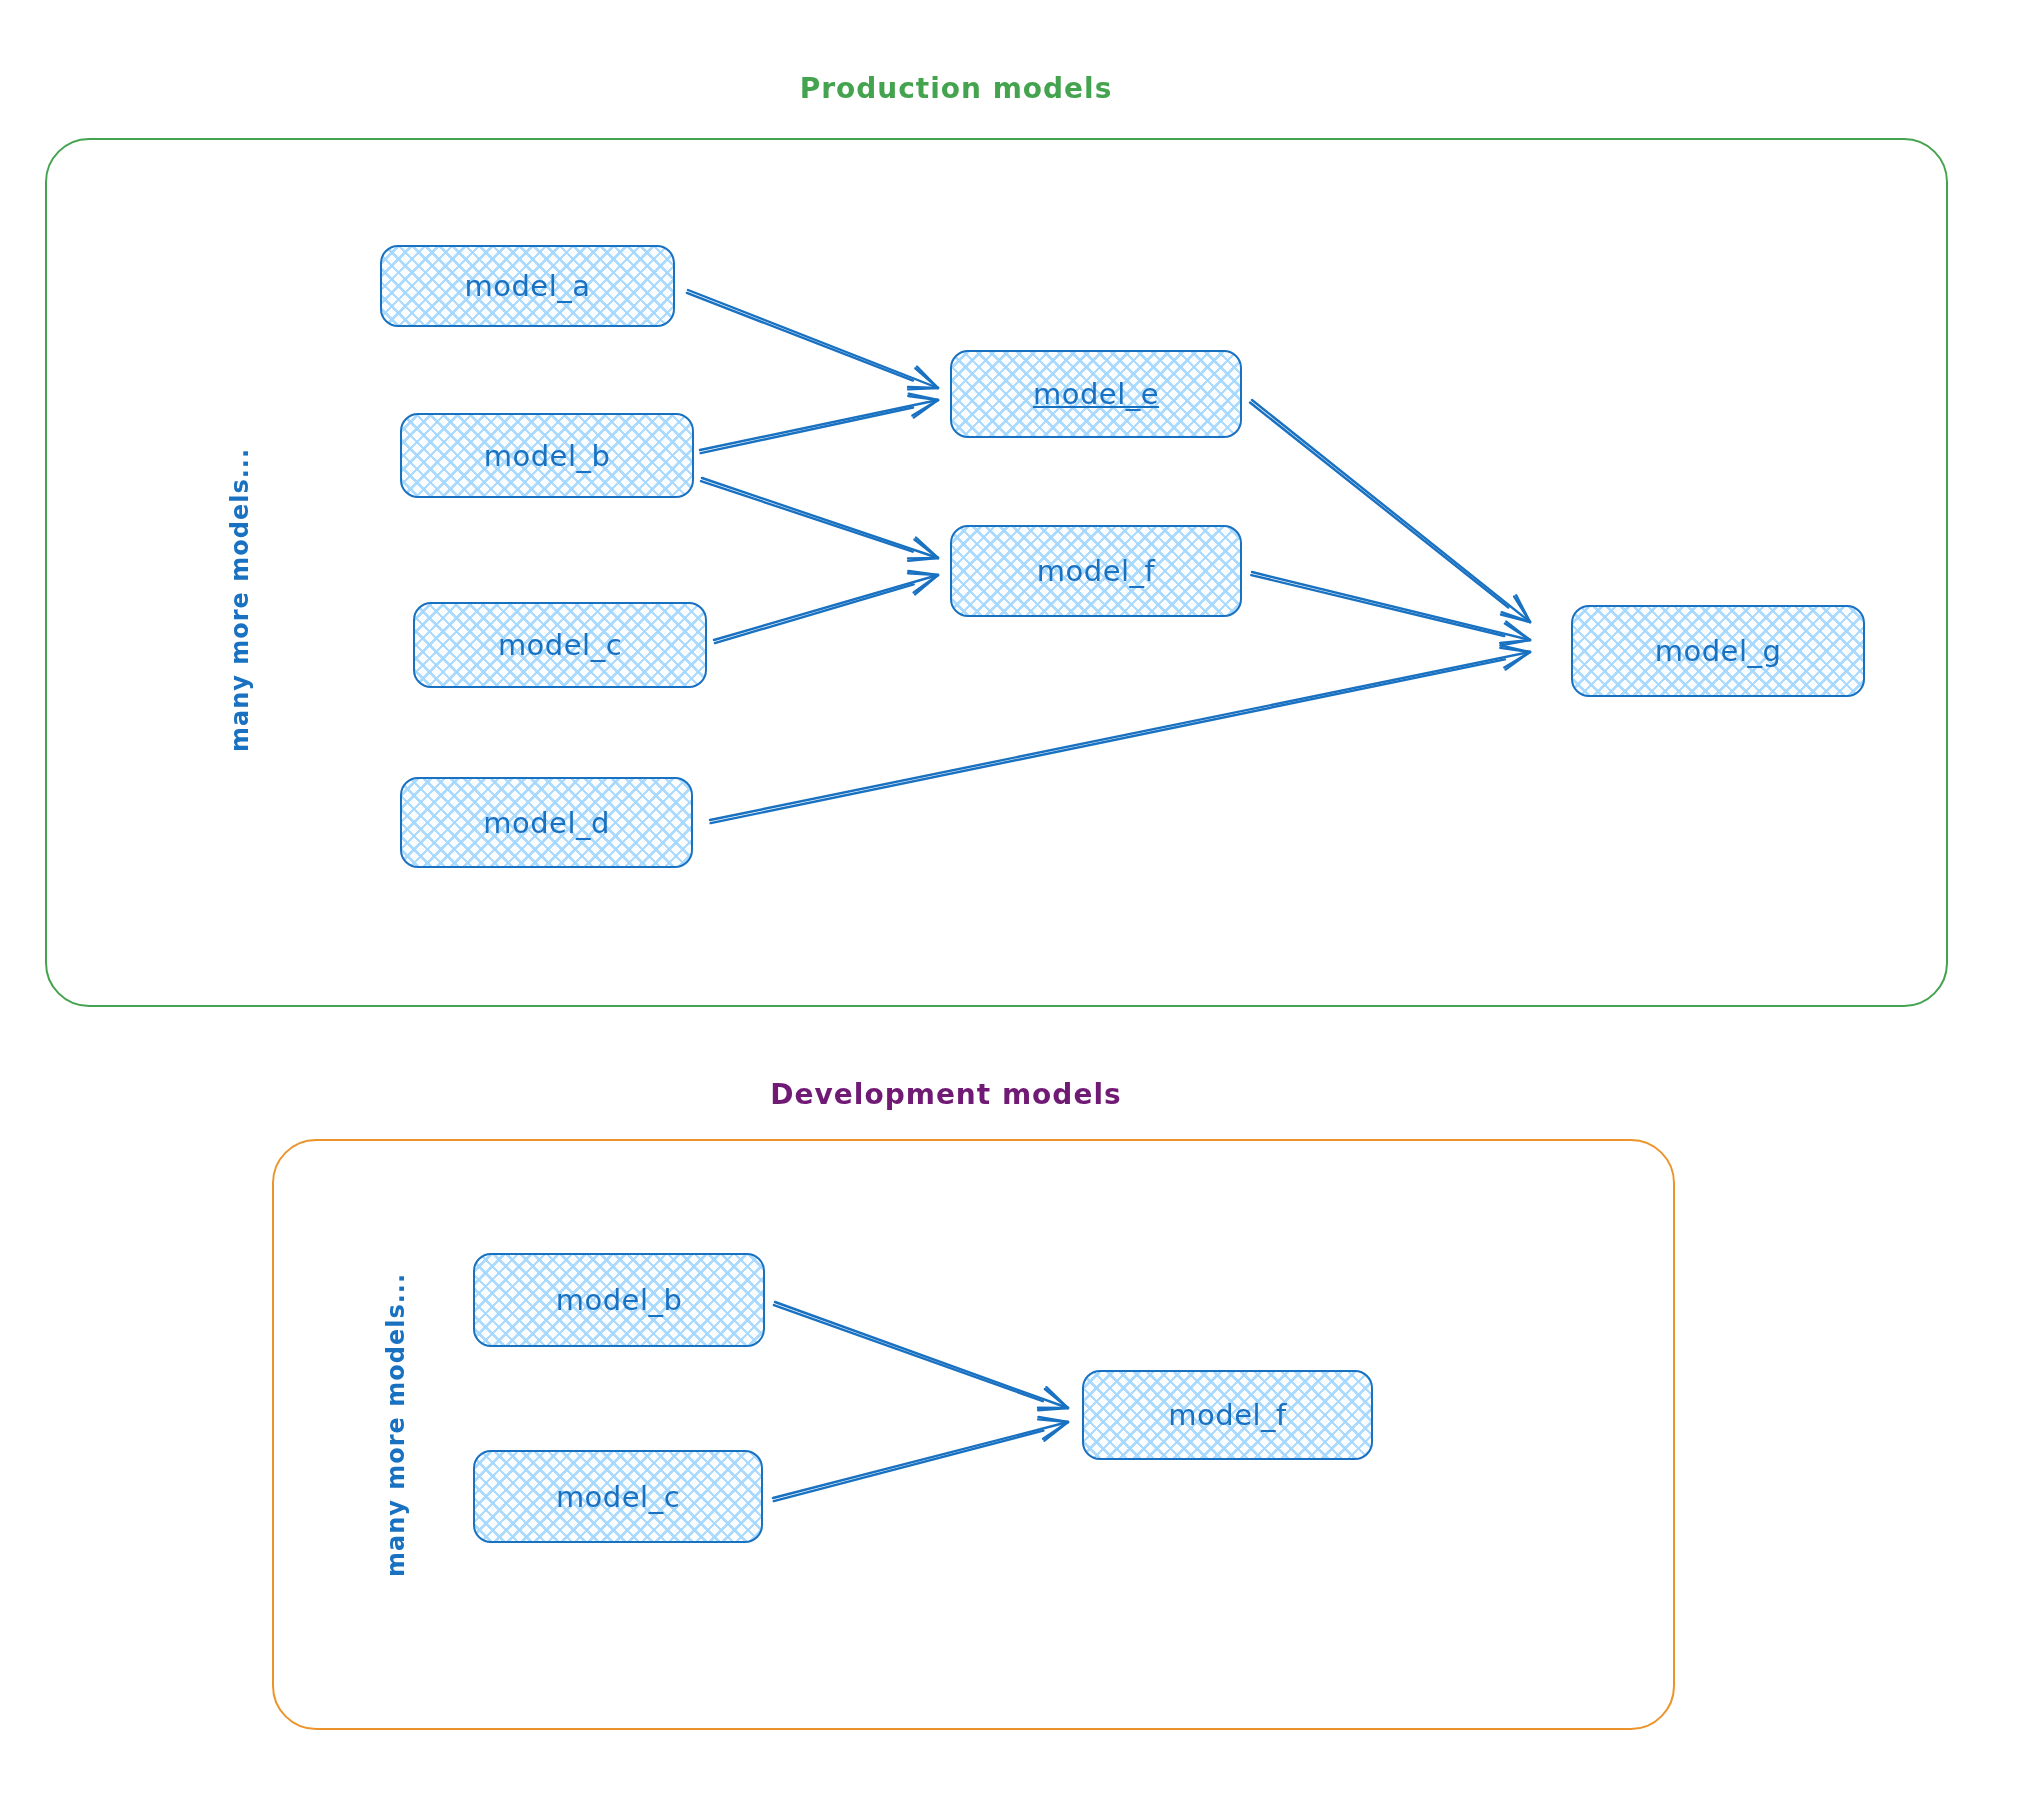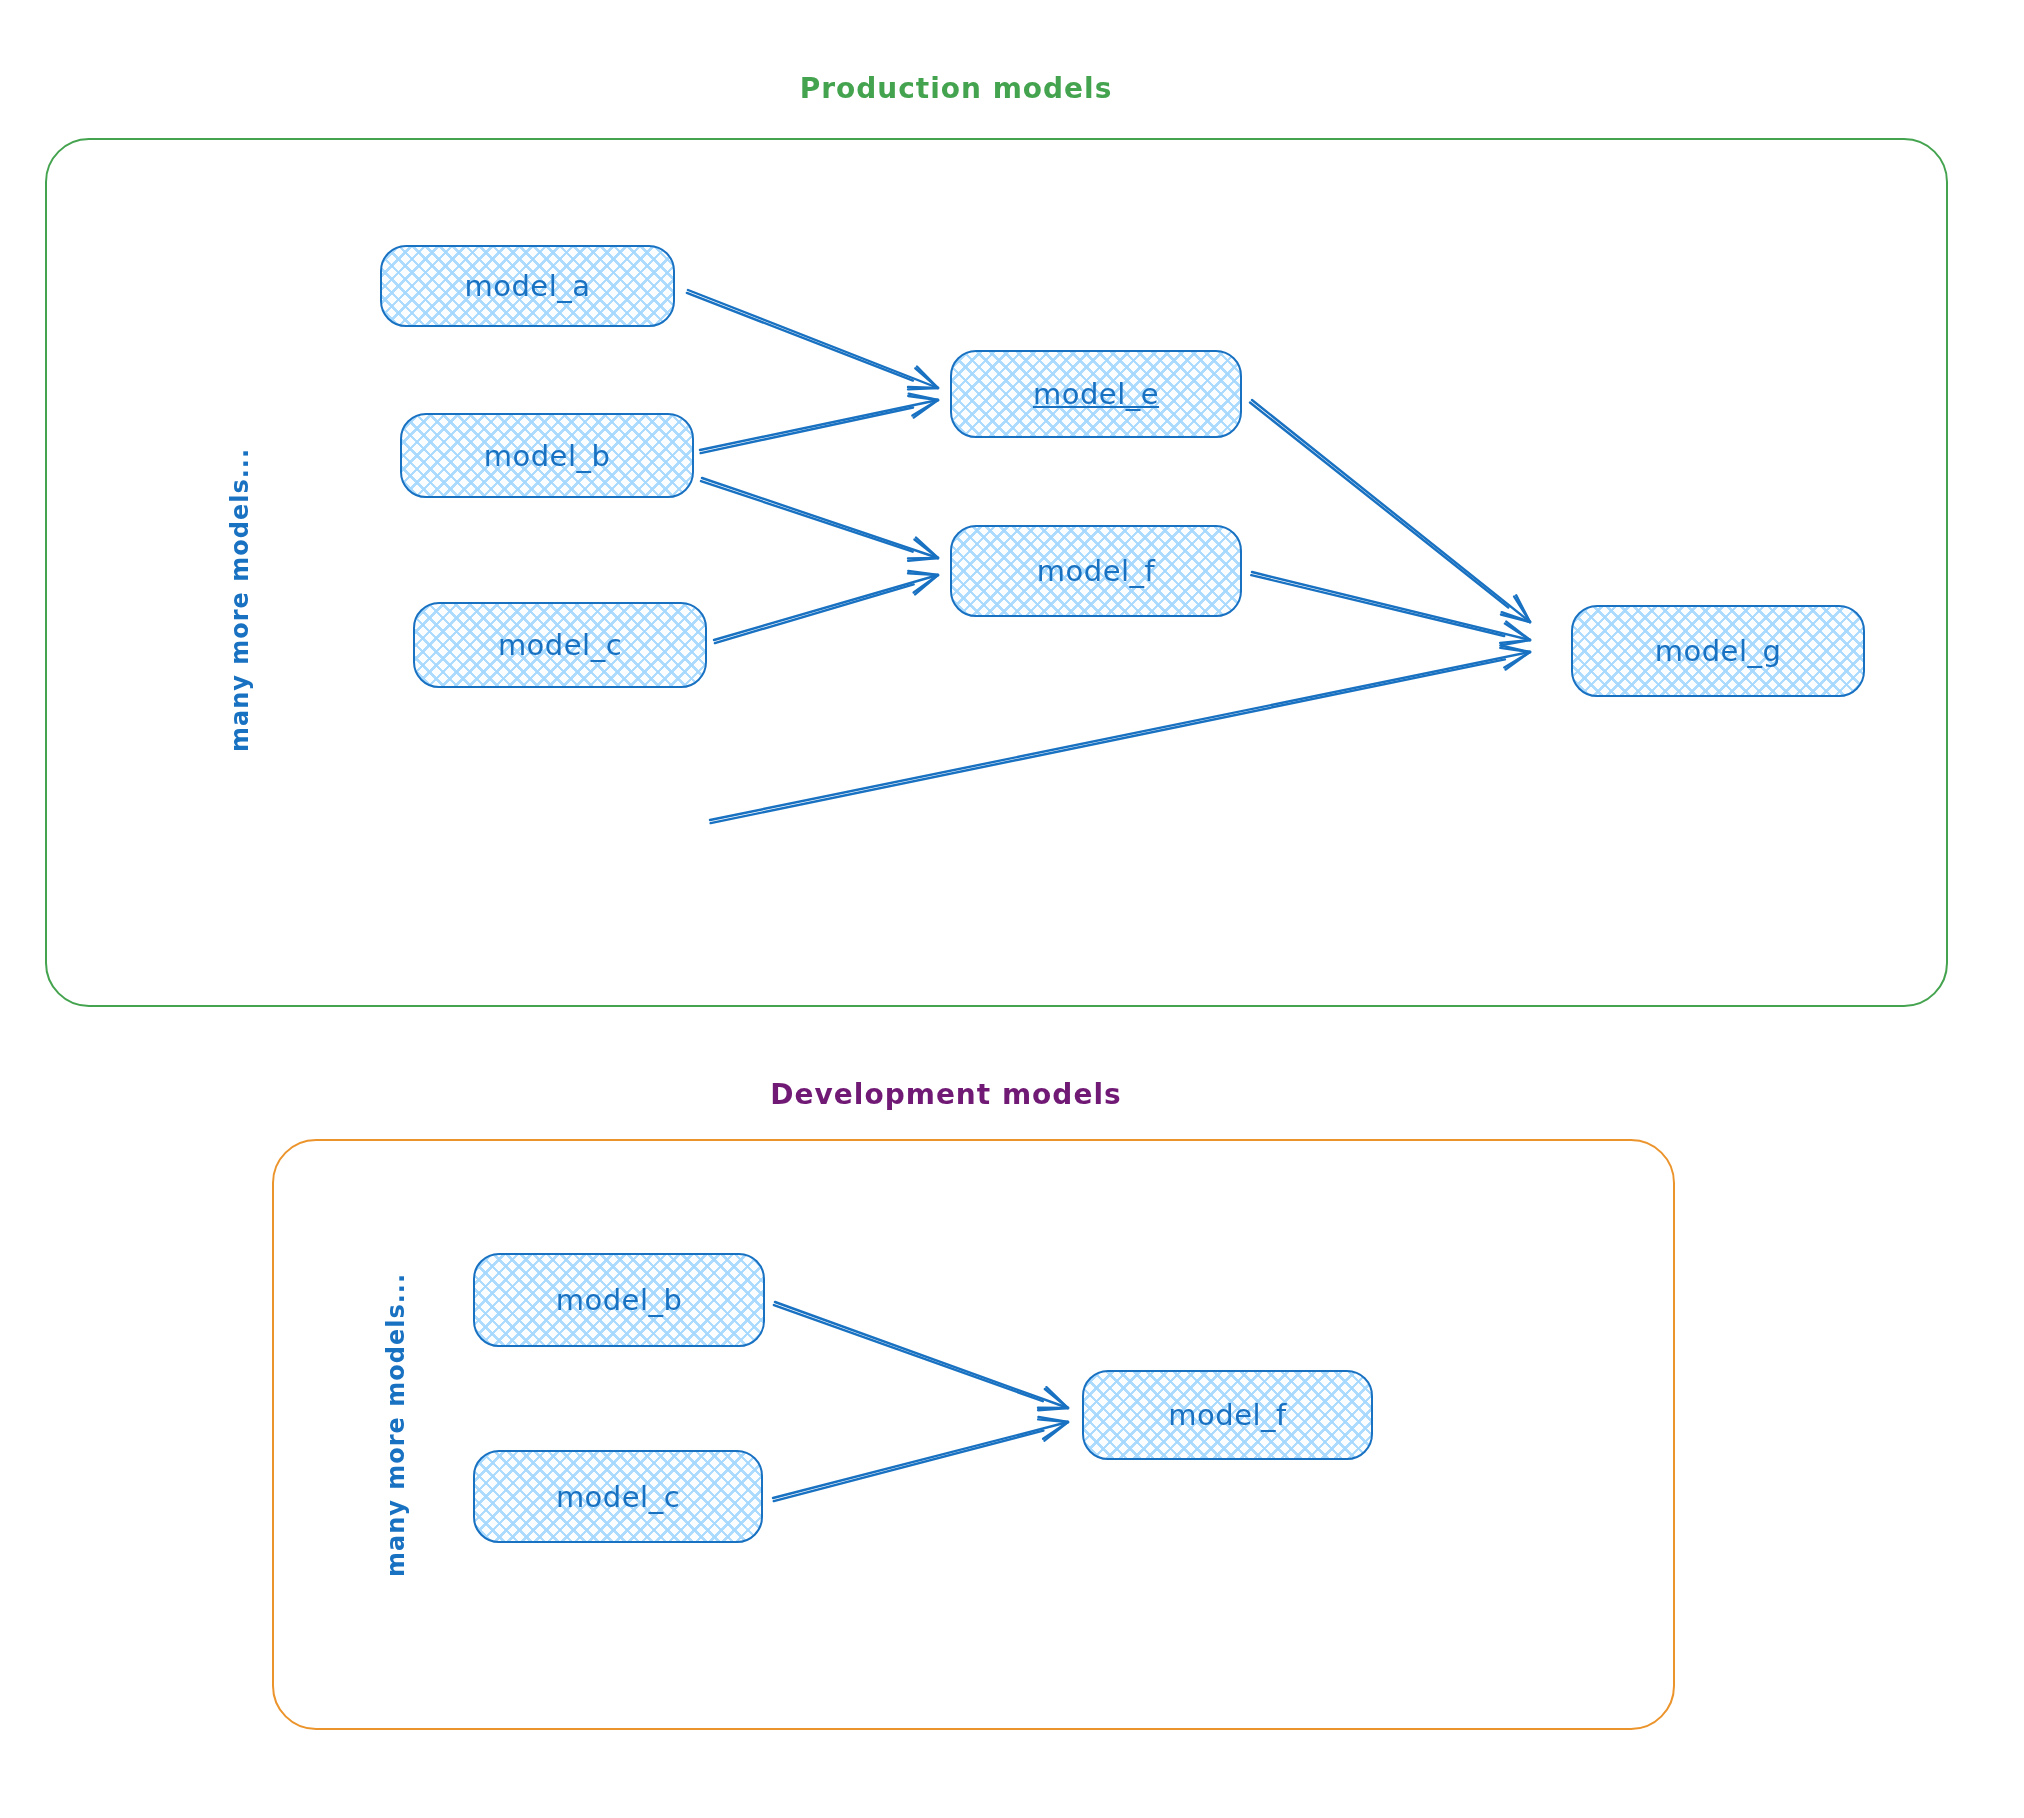--- a/index.html
+++ b/index.html
@@ -42,21 +42,21 @@
     font-size: 24px;
     font-weight: bold;
     letter-spacing: 1px;
     white-space: nowrap;
     color: #1971c2;
   }
   .node {
     position: absolute;
     box-sizing: border-box;
     border: 2.5px solid #1971c2;
-    border-radius: 26px;
+    border-radius: 18px;
     display: flex;
     align-items: center;
     justify-content: center;
     font-size: 29px;
     color: #1971c2;
     background-color: #fbfdff;
     background-image:
       repeating-linear-gradient(45deg, rgba(165,216,255,0.9) 0px, rgba(165,216,255,0.9) 2.6px, rgba(255,255,255,0) 2.6px, rgba(255,255,255,0) 9.5px),
       repeating-linear-gradient(135deg, rgba(165,216,255,0.9) 0px, rgba(165,216,255,0.9) 2.6px, rgba(255,255,255,0) 2.6px, rgba(255,255,255,0) 9.5px);
   }
@@ -152,20 +152,23 @@
   <div class="side-label" id="side-1" style="left: 396px; top: 1425px;">many more models...</div>
 <div class="node" style="left: 380px; top: 245px; width: 295px; height: 82px;">
       <span>model_a</span>
     </div>
     <div class="node" style="left: 400px; top: 413px; width: 294px; height: 85px;">
       <span>model_b</span>
     </div>
     <div class="node" style="left: 413px; top: 602px; width: 294px; height: 86px;">
       <span>model_c</span>
     </div>
+    <div class="node" style="left: 400px; top: 777px; width: 293px; height: 91px;">
+      <span>model_d</span>
+    </div>
     <div class="node" style="left: 950px; top: 350px; width: 292px; height: 88px; text-decoration: underline;">
       <span>model_e</span>
     </div>
     <div class="node" style="left: 950px; top: 525px; width: 292px; height: 92px;">
       <span>model_f</span>
     </div>
     <div class="node" style="left: 1543px; top: 605px; width: 294px; height: 92px; margin-left: 28px;">
       <span>model_g</span>
     </div>
     <div class="node" style="left: 473px; top: 1253px; width: 292px; height: 94px;">

